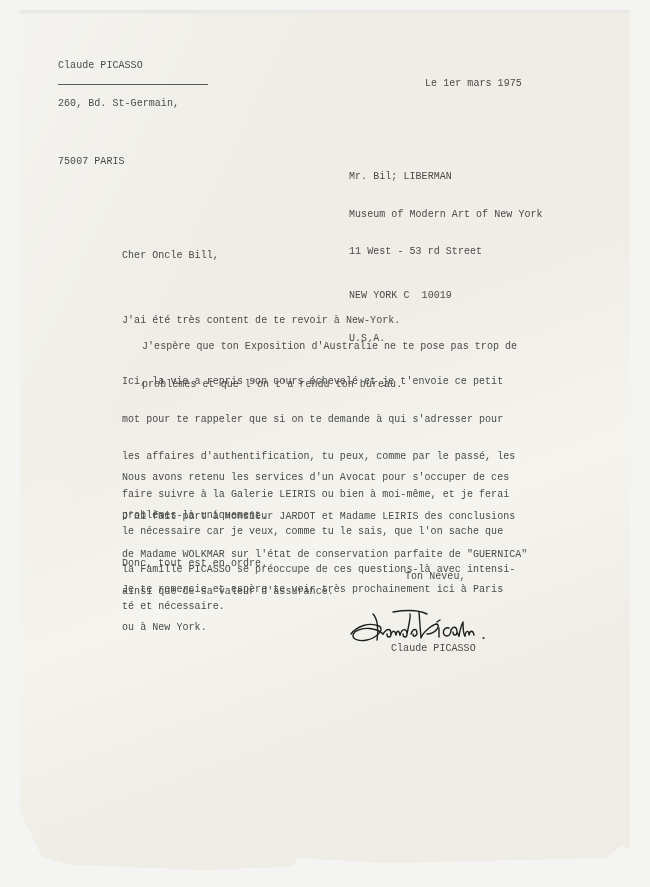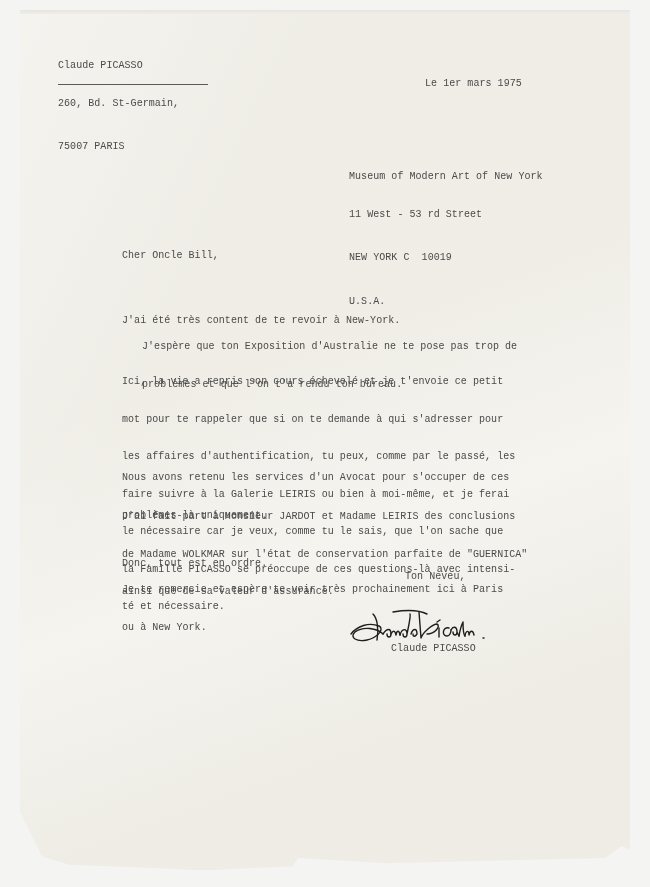--- a/index.html
+++ b/index.html
@@ -47,21 +47,21 @@
     font-family: Liberation Mono, monospace;
     font-size: 10px;
     color: #4a4a4a;
     white-space: pre;
     letter-spacing: 0.05px;
     line-height: 12.5px;
   }
   .sender { left: 58px; top: 35px; }
   .sender .line1 { display: block; }
   .sender .line2 { display: block; }
-  .sender .line3 { display: block; margin-top: 6px; }
+  .sender .line3 { display: block; margin-top: 21px; }
   .sender-rule {
     position: absolute;
     left: 58px;
     top: 84px;
     width: 150px;
     height: 1px;
     background: #5a5a5a;
   }
   .date { left: 425px; top: 78px; }
   .recipient { left: 349px; top: 146px; }
@@ -97,20 +97,21 @@
   <div class="tw sender">
     <span class="line1">Claude PICASSO</span>
     <span class="line2">260, Bd. St-Germain,</span>
     <span class="line3">75007 PARIS</span>
   </div>
   <div class="sender-rule"></div>
 
   <div class="tw date">Le 1er mars 1975</div>
 
   <div class="tw recipient">
+    <span>Mr. Bil; LIBERMAN</span>
     <span>Museum of Modern Art of New York</span>
     <span>11 West - 53 rd Street</span>
     <span class="gap">NEW YORK C  10019</span>
     <span class="gap">U.S.A.</span>
   </div>
 
   <div class="tw salutation">Cher Oncle Bill,</div>
 
   <div class="tw para p1">
     <span>J'ai été très content de te revoir à New-York.</span>

